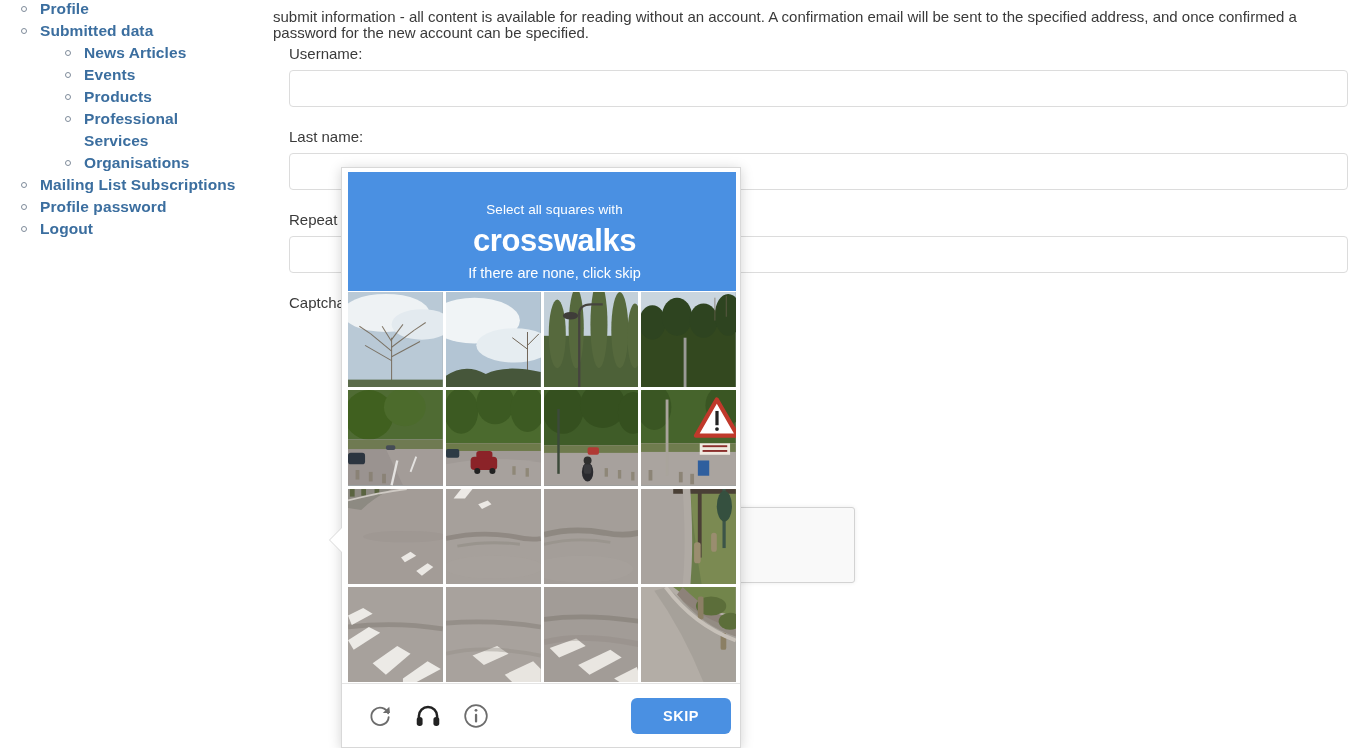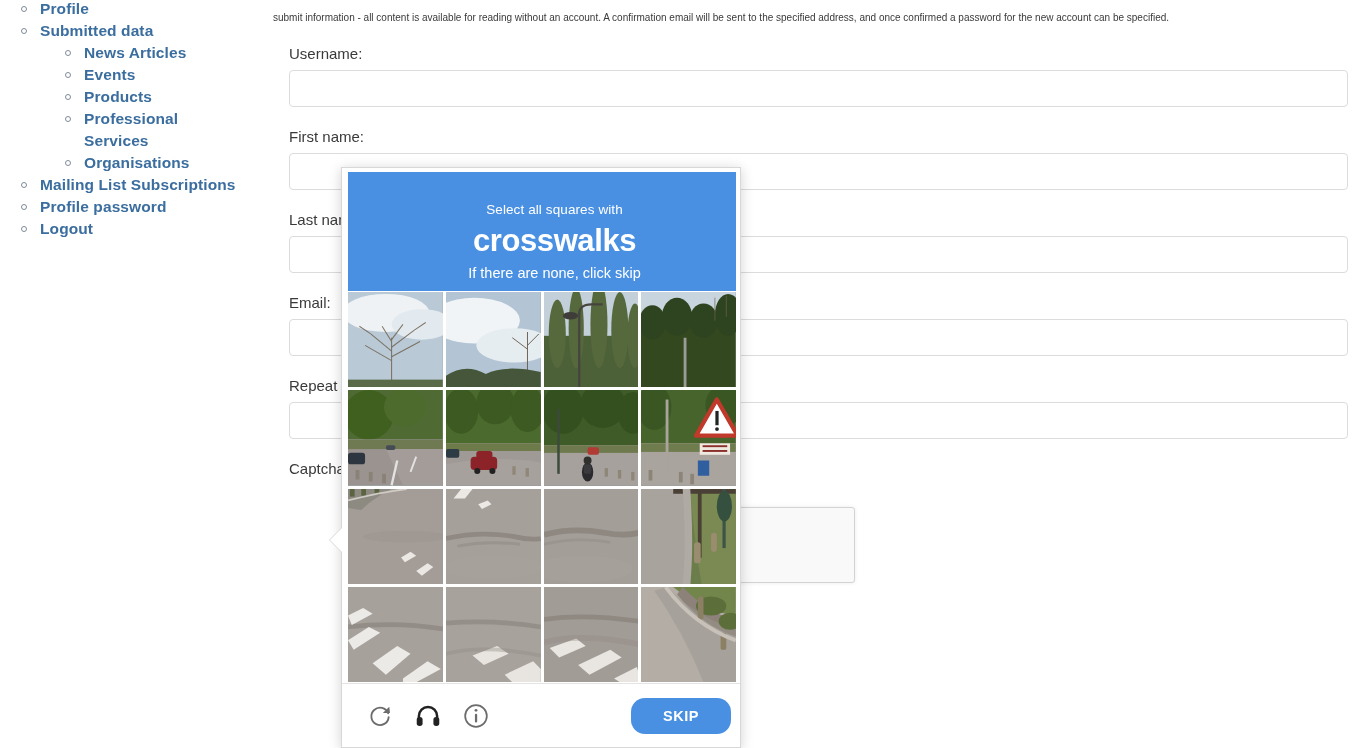--- a/index.html
+++ b/index.html
@@ -75,22 +75,22 @@
     left: 262px;
     top: 0;
     right: 0;
     height: 748px;
   }
   .intro {
     position: absolute;
     left: 11px;
     top: -6px;
     width: 1030px;
-    font-size: 10px;
-    line-height: 28px;
+    font-size: 15px;
+    line-height: 16px;
     color: #3a3a3a;
   }
   .form-area {
     position: absolute;
     left: 0;
     top: 44px;
     width: 1090px;
   }
   .field-group {
     position: relative;
@@ -269,21 +269,21 @@
     cursor: pointer;
   }
   .skip-btn {
     position: absolute;
     right: 9px;
     top: 14px;
     width: 100px;
     height: 36px;
     background: #4a90e2;
     border: none;
-    border-radius: 14px;
+    border-radius: 6px;
     color: #ffffff;
     font-family: "Liberation Sans", sans-serif;
     font-size: 14.5px;
     font-weight: bold;
     letter-spacing: 0.6px;
     cursor: pointer;
   }
 </style>
 </head>
 <body>
@@ -339,34 +339,26 @@
 
   <p class="intro">submit information - all content is available for reading without an account. A confirmation email will be sent to the specified address, and once confirmed a password for the new account can be specified.</p>
 
   <form class="form-area">
 
     <div class="field-group">
       <label class="field-label">Username:</label>
       <input class="field-input" type="text" value="" style="">
     </div>
 
-    <div class="field-group">
-      <label class="field-label">First name:</label>
-      <input class="field-input" type="text" value="" style="">
-    </div>
 
     <div class="field-group">
       <label class="field-label">Last name:</label>
       <input class="field-input" type="text" value="" style="">
     </div>
 
-    <div class="field-group">
-      <label class="field-label">Email:</label>
-      <input class="field-input" type="text" value="" style="">
-    </div>
 
     <div class="field-group">
       <label class="field-label">Repeat email:</label>
       <input class="field-input" type="text" value="" style="">
     </div>
 
     <div class="field-group">
       <label class="field-label">Captcha:</label>
     </div>
   </form>

